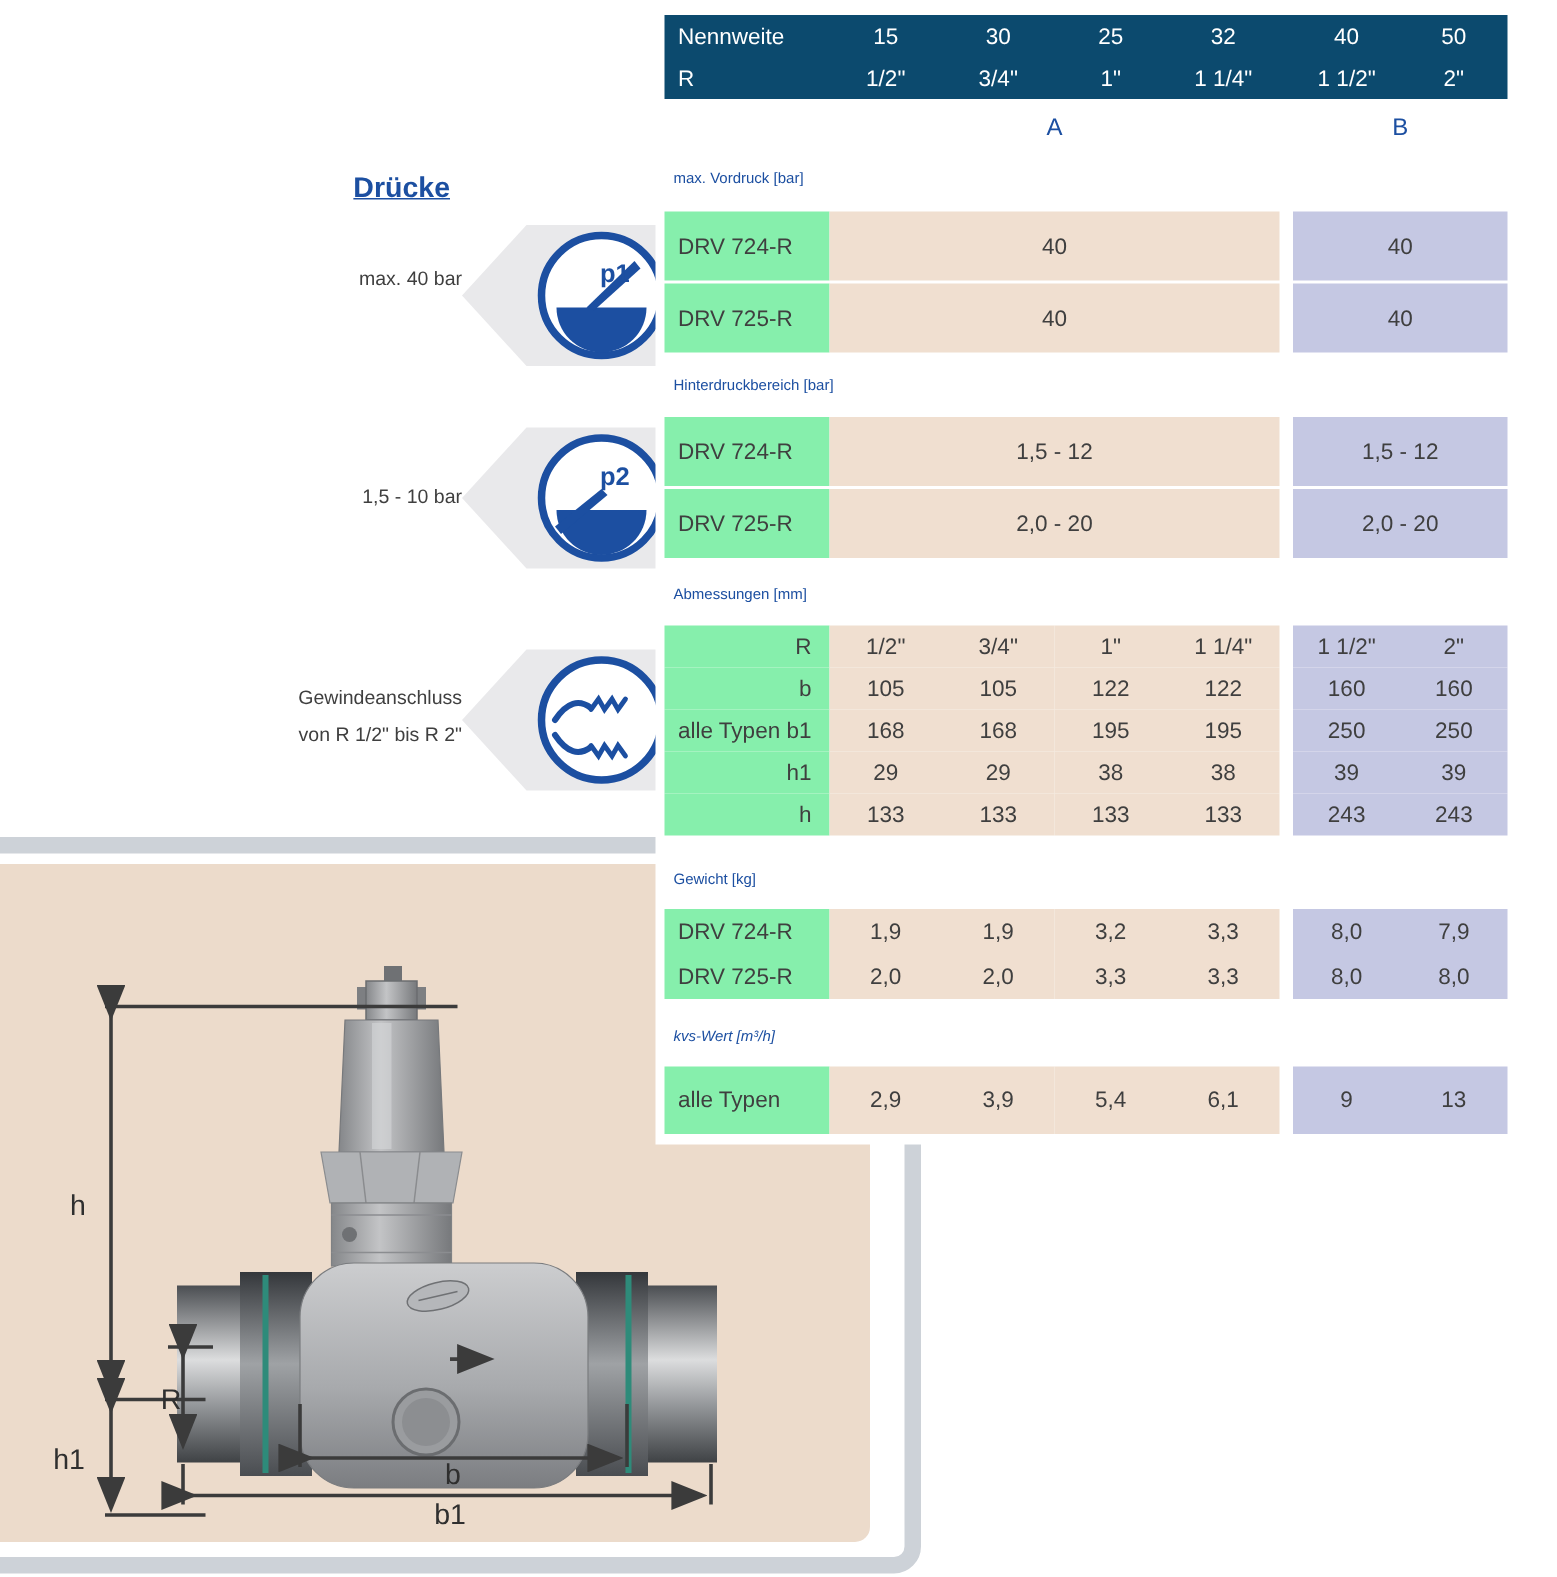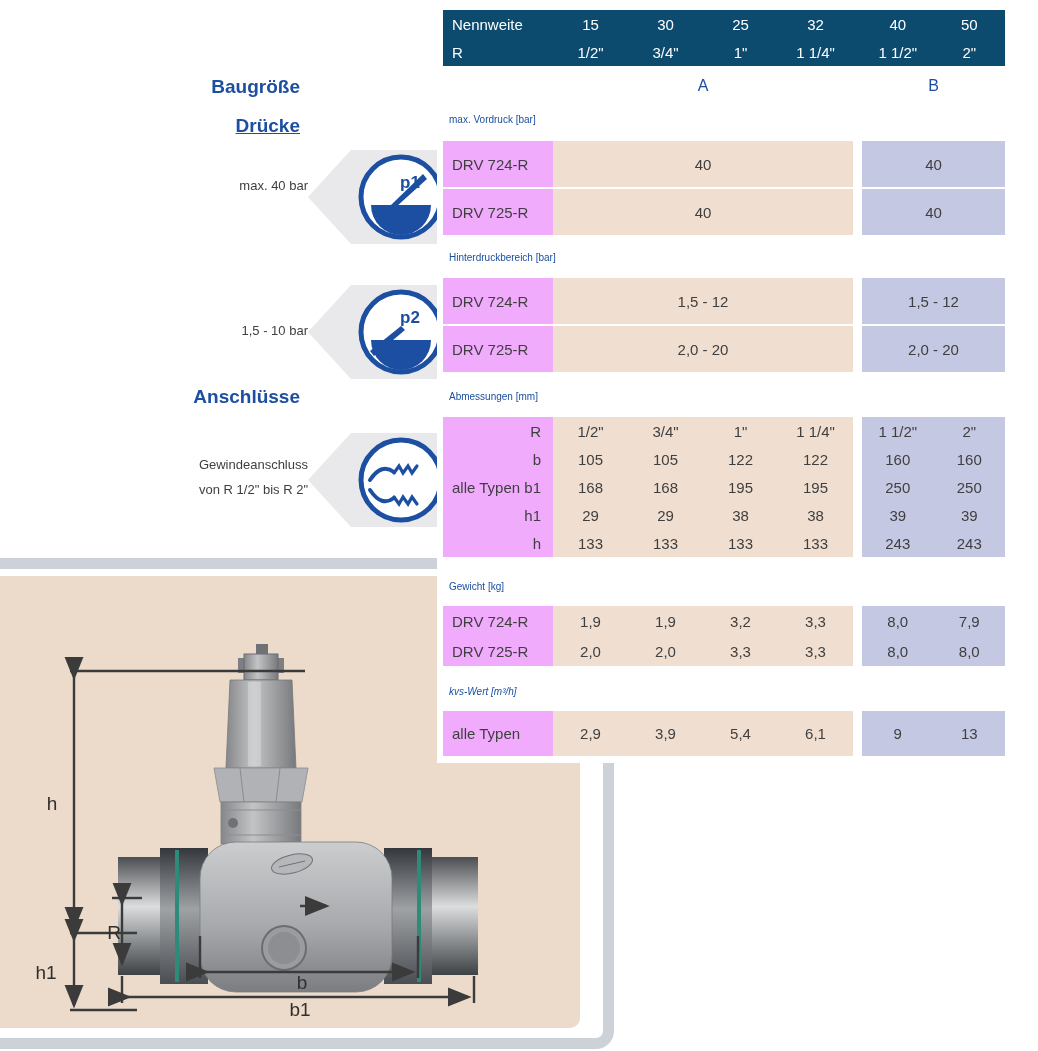--- a/index.html
+++ b/index.html
@@ -24,21 +24,21 @@
   .cgap{width:9px;height:100%;}
   .c2{width:143px;display:flex;align-items:center;justify-content:center;height:100%;}
   .col{width:75px;display:flex;align-items:center;justify-content:center;height:100%;}
   .colb{width:71.5px;display:flex;align-items:center;justify-content:center;height:100%;}
 
   .band{position:absolute;left:6px;top:10px;width:562px;height:56px;background:#0c4a6e;color:#fff;}
   .band .brow{display:flex;height:28px;align-items:center;font-size:15px;}
 
   .sec-title{position:absolute;left:12px;color:#1c4fa1;font-size:10px;}
 
-  .bg-gray{background:#f0abfc;}
+  .bg-gray{background:#86efac;}
   .bg-beige{background:#f0dfd0;}
   .bg-lav{background:#c5c8e3;}
 
   .dimlabelcell{width:110px;box-sizing:border-box;padding-left:9px;padding-right:12px;
                 display:flex;align-items:center;justify-content:space-between;height:100%;}
 
   
   .lhead{position:absolute;left:40px;width:260px;text-align:right;
          font-weight:bold;font-size:19px;color:#1c4fa1;}
   .lval{position:absolute;left:40px;width:268px;text-align:right;font-size:13px;color:#3f3f3f;line-height:25px;}
@@ -292,25 +292,23 @@
       <div class="col bg-beige">2,9</div>
       <div class="col bg-beige">3,9</div>
       <div class="col bg-beige">5,4</div>
       <div class="col bg-beige">6,1</div>
       <div class="cgap"></div>
       <div class="colb bg-lav">9</div>
       <div class="colb bg-lav">13</div>
     </div>
   </div>
 
-  <div class="lhead" style="top:76px;">Baugröße</div>
   <div class="lhead" style="top:115px;text-decoration:underline;">Drücke</div>
   <div class="lval" style="top:173px;">max. 40 bar</div>
   <div class="lval" style="top:318px;">1,5 - 10 bar</div>
-  <div class="lhead" style="top:386px;">Anschlüsse</div>
   <div class="lval" style="top:452px;">
     <div>Gewindeanschluss</div>
     <div>von R 1/2" bis R 2"</div>
   </div>
 
   <svg class="icon" style="left:306px;top:147px;" viewBox="0 0 145 100">
     <polygon points="2,50 45,3 143,3 143,97 45,97" fill="#e9e9eb"></polygon>
     <circle cx="95" cy="50" r="40" fill="#ffffff" stroke="#1c4fa1" stroke-width="5"></circle>
     <path d="M65,58 A30,30 0 0 0 125,58 Z" fill="#1c4fa1"></path>
     <polygon points="85,58 117,27 121,32 90,60" fill="#1c4fa1"></polygon>

